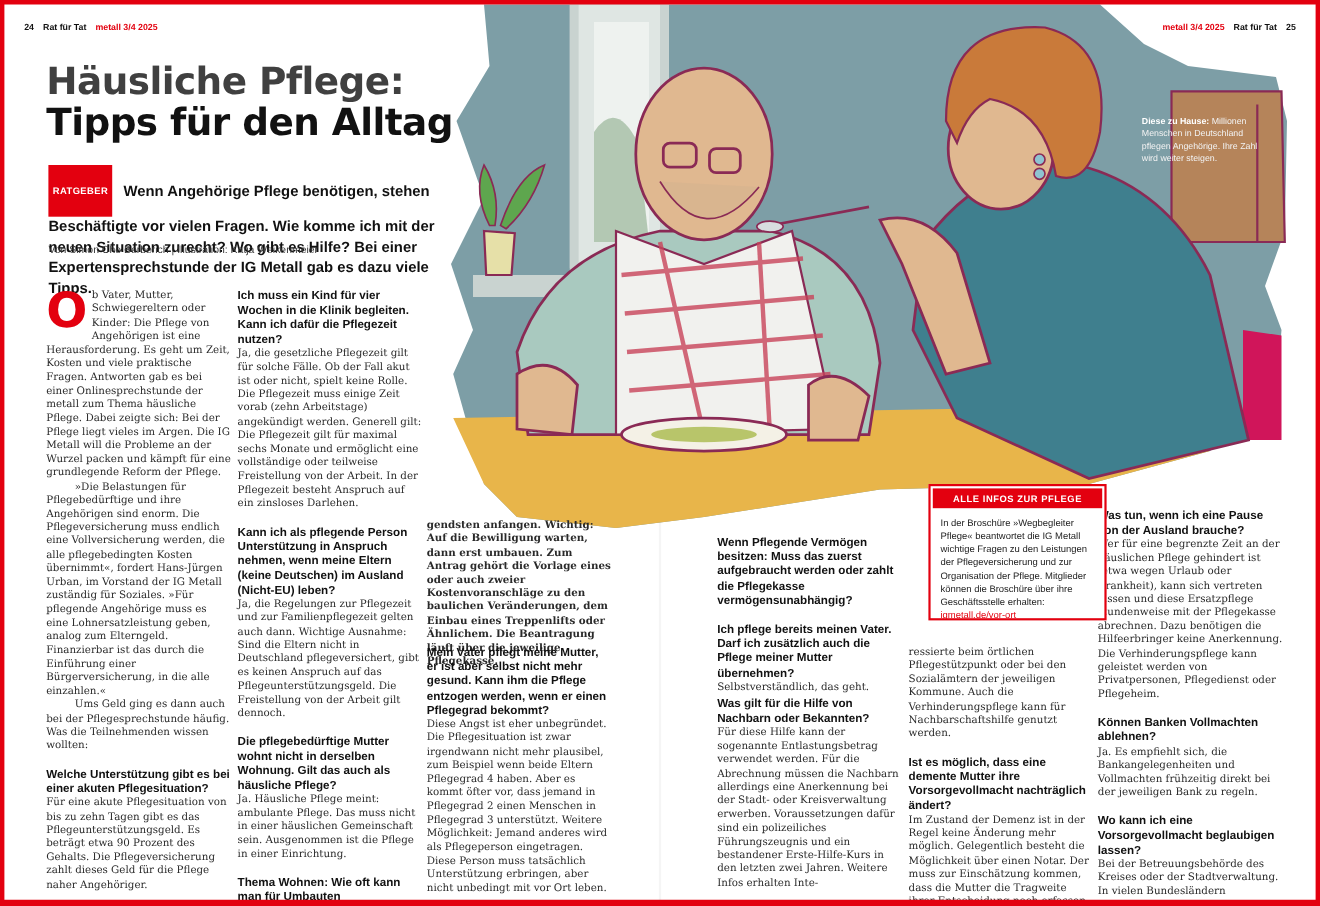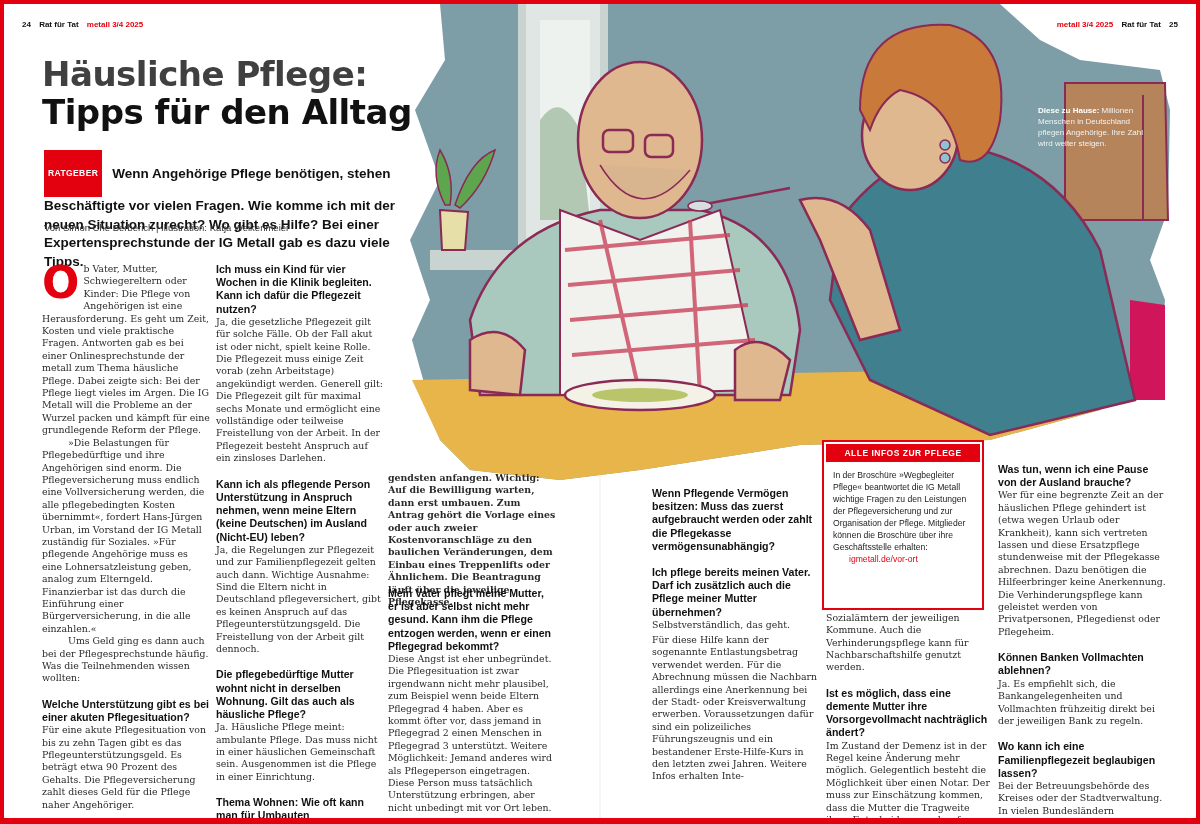--- a/index.html
+++ b/index.html
@@ -33,24 +33,24 @@
 
   .c1 { left: 42px; top: 263px; }
   .c2 { left: 216px; top: 263px; }
   .c3 { left: 388px; top: 472px; font-weight: bold; }
   .c3b { left: 388px; top: 587px; }
   .c4 { left: 652px; top: 487px; }
   .c4b { left: 652px; top: 634px; }
   .c5 { left: 826px; top: 587px; }
   .c6 { left: 998px; top: 463px; }
 
-  .infobox { position: absolute; left: 822px; top: 440px; width: 162px; height: 170px; border: 2px solid #e3000f; background: #fff; z-index: 8; padding: 2px; }
+  .infobox { position: absolute; left: 844px; top: 440px; width: 162px; height: 124px; border: 2px solid #e3000f; background: #fff; z-index: 8; padding: 2px; }
   .infobox .hdr { background: #e3000f; color: #fff; font-family: "Liberation Sans", sans-serif; font-weight: bold; font-size: 8.5px; text-align: center; padding: 4px 0; letter-spacing: 0.5px; }
   .infobox .body { font-family: "Liberation Sans", sans-serif; font-size: 8.6px; line-height: 12px; color: #222; padding: 7px 6px 0 7px; }
-  .infobox .link { color: #e3000f; display: block; margin-left: 16px; }
+  .infobox .link { color: #e3000f; display: block; }
 
   .caption { position: absolute; left: 1038px; top: 105px; width: 105px; font-family: "Liberation Sans", sans-serif; font-size: 8px; line-height: 11px; color: #f2f2f2; z-index: 8; }
   .caption b { font-weight: bold; color: #fff; }
 
   .illus { position: absolute; left: 0; top: 0; width: 1200px; height: 824px; z-index: 3; }
 </style>
 </head>
 <body>
 
 <div class="frame"></div>
@@ -163,20 +163,21 @@
   <h3>Mein Vater pflegt meine Mutter, er ist aber selbst nicht mehr gesund. Kann ihm die Pflege entzogen werden, wenn er einen Pflegegrad bekommt?</h3>
   <p>Diese Angst ist eher unbegründet. Die Pflegesituation ist zwar irgendwann nicht mehr plausibel, zum Beispiel wenn beide Eltern Pflegegrad 4 haben. Aber es kommt öfter vor, dass jemand in Pflegegrad 2 einen Menschen in Pflegegrad 3 unterstützt. Weitere Möglichkeit: Jemand anderes wird als Pflegeperson eingetragen. Diese Person muss tatsächlich Unterstützung erbringen, aber nicht unbedingt mit vor Ort leben.</p>
 </div>
 
 <div class="col c4">
   <h3>Wenn Pflegende Vermögen besitzen: Muss das zuerst aufgebraucht werden oder zahlt die Pflegekasse vermögensunabhängig?</h3>
   <h3>Ich pflege bereits meinen Vater. Darf ich zusätzlich auch die Pflege meiner Mutter übernehmen?</h3>
   <p>Selbstverständlich, das geht.</p>
 </div>
 <div class="col c4b">
+  <h3>Was gilt für die Hilfe von Nachbarn oder Bekannten?</h3>
   <p>Für diese Hilfe kann der sogenannte Entlastungsbetrag verwendet werden. Für die Abrechnung müssen die Nachbarn allerdings eine Anerkennung bei der Stadt- oder Kreisverwaltung erwerben. Voraussetzungen dafür sind ein polizeiliches Führungszeugnis und ein bestandener Erste-Hilfe-Kurs in den letzten zwei Jahren. Weitere Infos erhalten Inte-</p>
 </div>
 
 <div class="infobox">
   <div class="hdr">ALLE INFOS ZUR PFLEGE</div>
   <div class="body">
     <span>In der Broschüre »Wegbegleiter Pflege« beantwortet die IG Metall wichtige Fragen zu den Leistungen der Pflegeversicherung und zur Organisation der Pflege. Mitglieder können die Broschüre über ihre Geschäftsstelle erhalten:</span>
     <span class="link">igmetall.de/vor-ort</span>
   </div>
 </div>
@@ -185,20 +186,20 @@
   <p>ressierte beim örtlichen Pflegestützpunkt oder bei den Sozialämtern der jeweiligen Kommune. Auch die Verhinderungspflege kann für Nachbarschaftshilfe genutzt werden.</p>
   <h3>Ist es möglich, dass eine demente Mutter ihre Vorsorgevollmacht nachträglich ändert?</h3>
   <p>Im Zustand der Demenz ist in der Regel keine Änderung mehr möglich. Gelegentlich besteht die Möglichkeit über einen Notar. Der muss zur Einschätzung kommen, dass die Mutter die Tragweite ihrer Entscheidung noch erfassen kann.</p>
 </div>
 
 <div class="col c6">
   <h3>Was tun, wenn ich eine Pause von der Ausland brauche?</h3>
   <p>Wer für eine begrenzte Zeit an der häuslichen Pflege gehindert ist (etwa wegen Urlaub oder Krankheit), kann sich vertreten lassen und diese Ersatzpflege stundenweise mit der Pflegekasse abrechnen. Dazu benötigen die Hilfeerbringer keine Anerkennung. Die Verhinderungspflege kann geleistet werden von Privatpersonen, Pflegedienst oder Pflegeheim.</p>
   <h3>Können Banken Vollmachten ablehnen?</h3>
   <p>Ja. Es empfiehlt sich, die Bankangelegenheiten und Vollmachten frühzeitig direkt bei der jeweiligen Bank zu regeln.</p>
-  <h3>Wo kann ich eine Familienpflegezeit beglaubigen lassen?</h3>
+  <h3>Wo kann ich eine Vorsorgevollmacht beglaubigen lassen?</h3>
   <p><span>Bei der Betreuungsbehörde des Kreises oder der Stadtverwaltung. In vielen Bundesländern übernehmen das auch die Ortsgerichte.</span> </p>
 </div>
 
 <div class="caption">
   <b>Diese zu Hause:</b>
   <span>Millionen Menschen in Deutschland pflegen Angehörige. Ihre Zahl wird weiter steigen.</span>
 </div>
 
 </body></html>

